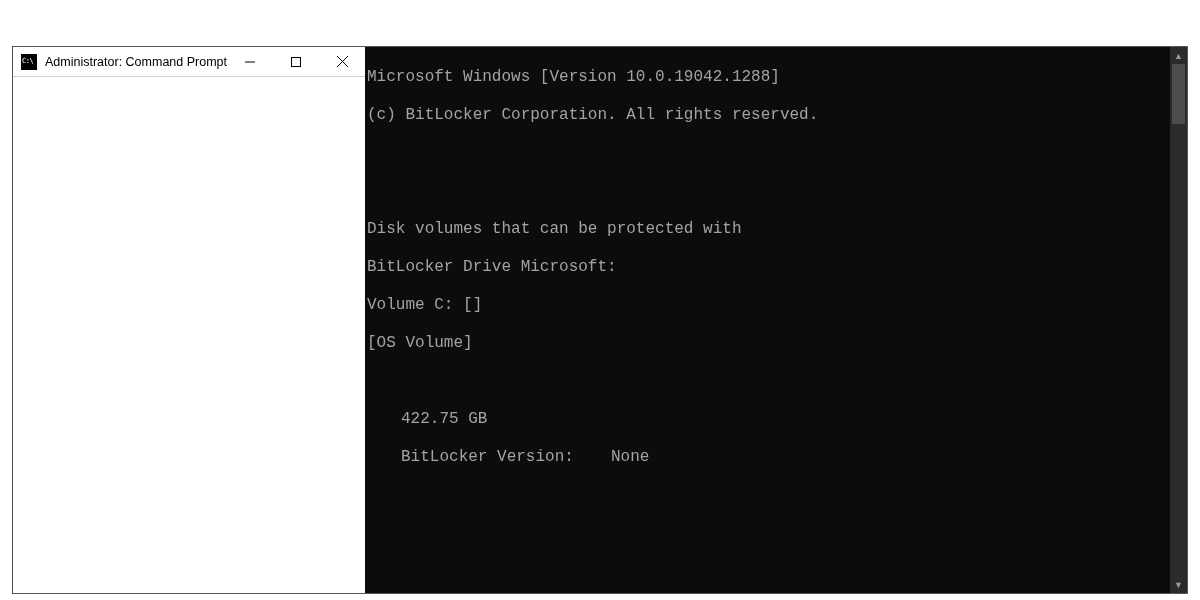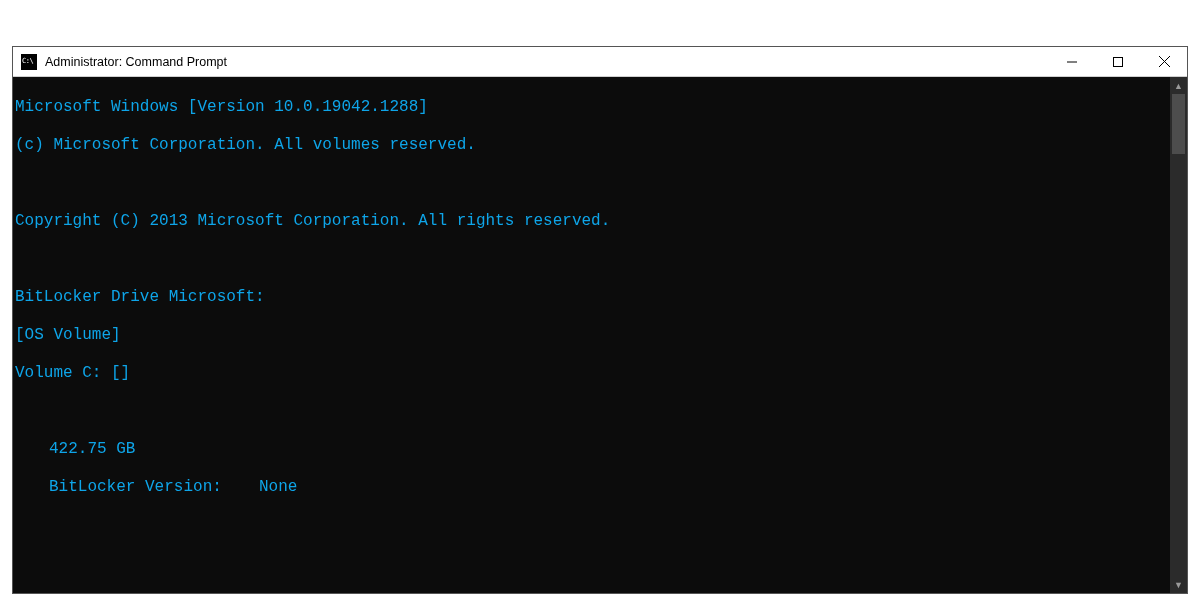--- a/index.html
+++ b/index.html
@@ -12,21 +12,21 @@
   }
   .window {
     position: absolute;
     left: 12px;
     top: 46px;
     width: 1176px;
     height: 548px;
     border: 1px solid #555;
     background: #fff;
     display: flex;
-    flex-direction: column;
+    flex-direction: row;
   }
   .titlebar {
     height: 30px;
     background: #fff;
     display: flex;
     align-items: center;
     border-bottom: 1px solid #d0d0d0;
     flex: 0 0 auto;
   }
   .titlebar .app-icon {
@@ -64,21 +64,21 @@
   .win-btn svg { stroke: #000; stroke-width: 1; fill: none; }
   .client {
     flex: 1;
     display: flex;
     background: #0c0c0c;
     min-height: 0;
   }
   .terminal {
     flex: 1;
     background: #0c0c0c;
-    color: #0ea5e9;
+    color: #a3a3a3;
     font-family: Consolas, "Courier New", monospace;
     font-size: 16px;
     line-height: 19px;
     white-space: pre;
     padding: 2px 0 0 2px;
     overflow: hidden;
   }
   .terminal .row { display: block; }
   .terminal .kv { display: flex; }
   .terminal .pad { width: 34px; display: inline-block; } 
@@ -134,27 +134,27 @@
       <svg width="11" height="11">
           <line x1="0" y1="0" x2="11" y2="11"></line>
           <line x1="11" y1="0" x2="0" y2="11"></line>
         </svg>
     </div>
   </div>
 
   <div class="client">
     <div class="terminal">
 <span class="row">Microsoft Windows [Version 10.0.19042.1288]</span>
-<span class="row">(c) Microsoft Corporation. All volumes reserved.</span>
+<span class="row">(c) BitLocker Corporation. All rights reserved.</span>
 <span class="row"> </span>
-<span class="row">Copyright (C) 2013 Microsoft Corporation. All rights reserved.</span>
 <span class="row"> </span>
+<span class="row">Disk volumes that can be protected with</span>
 <span class="row">BitLocker Drive Microsoft:</span>
+<span class="row">Volume C: []</span>
 <span class="row">[OS Volume]</span>
-<span class="row">Volume C: []</span>
 <span class="row"> </span>
 <span class="row kv"><span class="pad"></span><span>422.75 GB</span></span>
 <span class="row kv"><span class="pad"></span><span class="key">BitLocker Version:</span><span>None</span></span>
 
 
 
 
 
 
 

